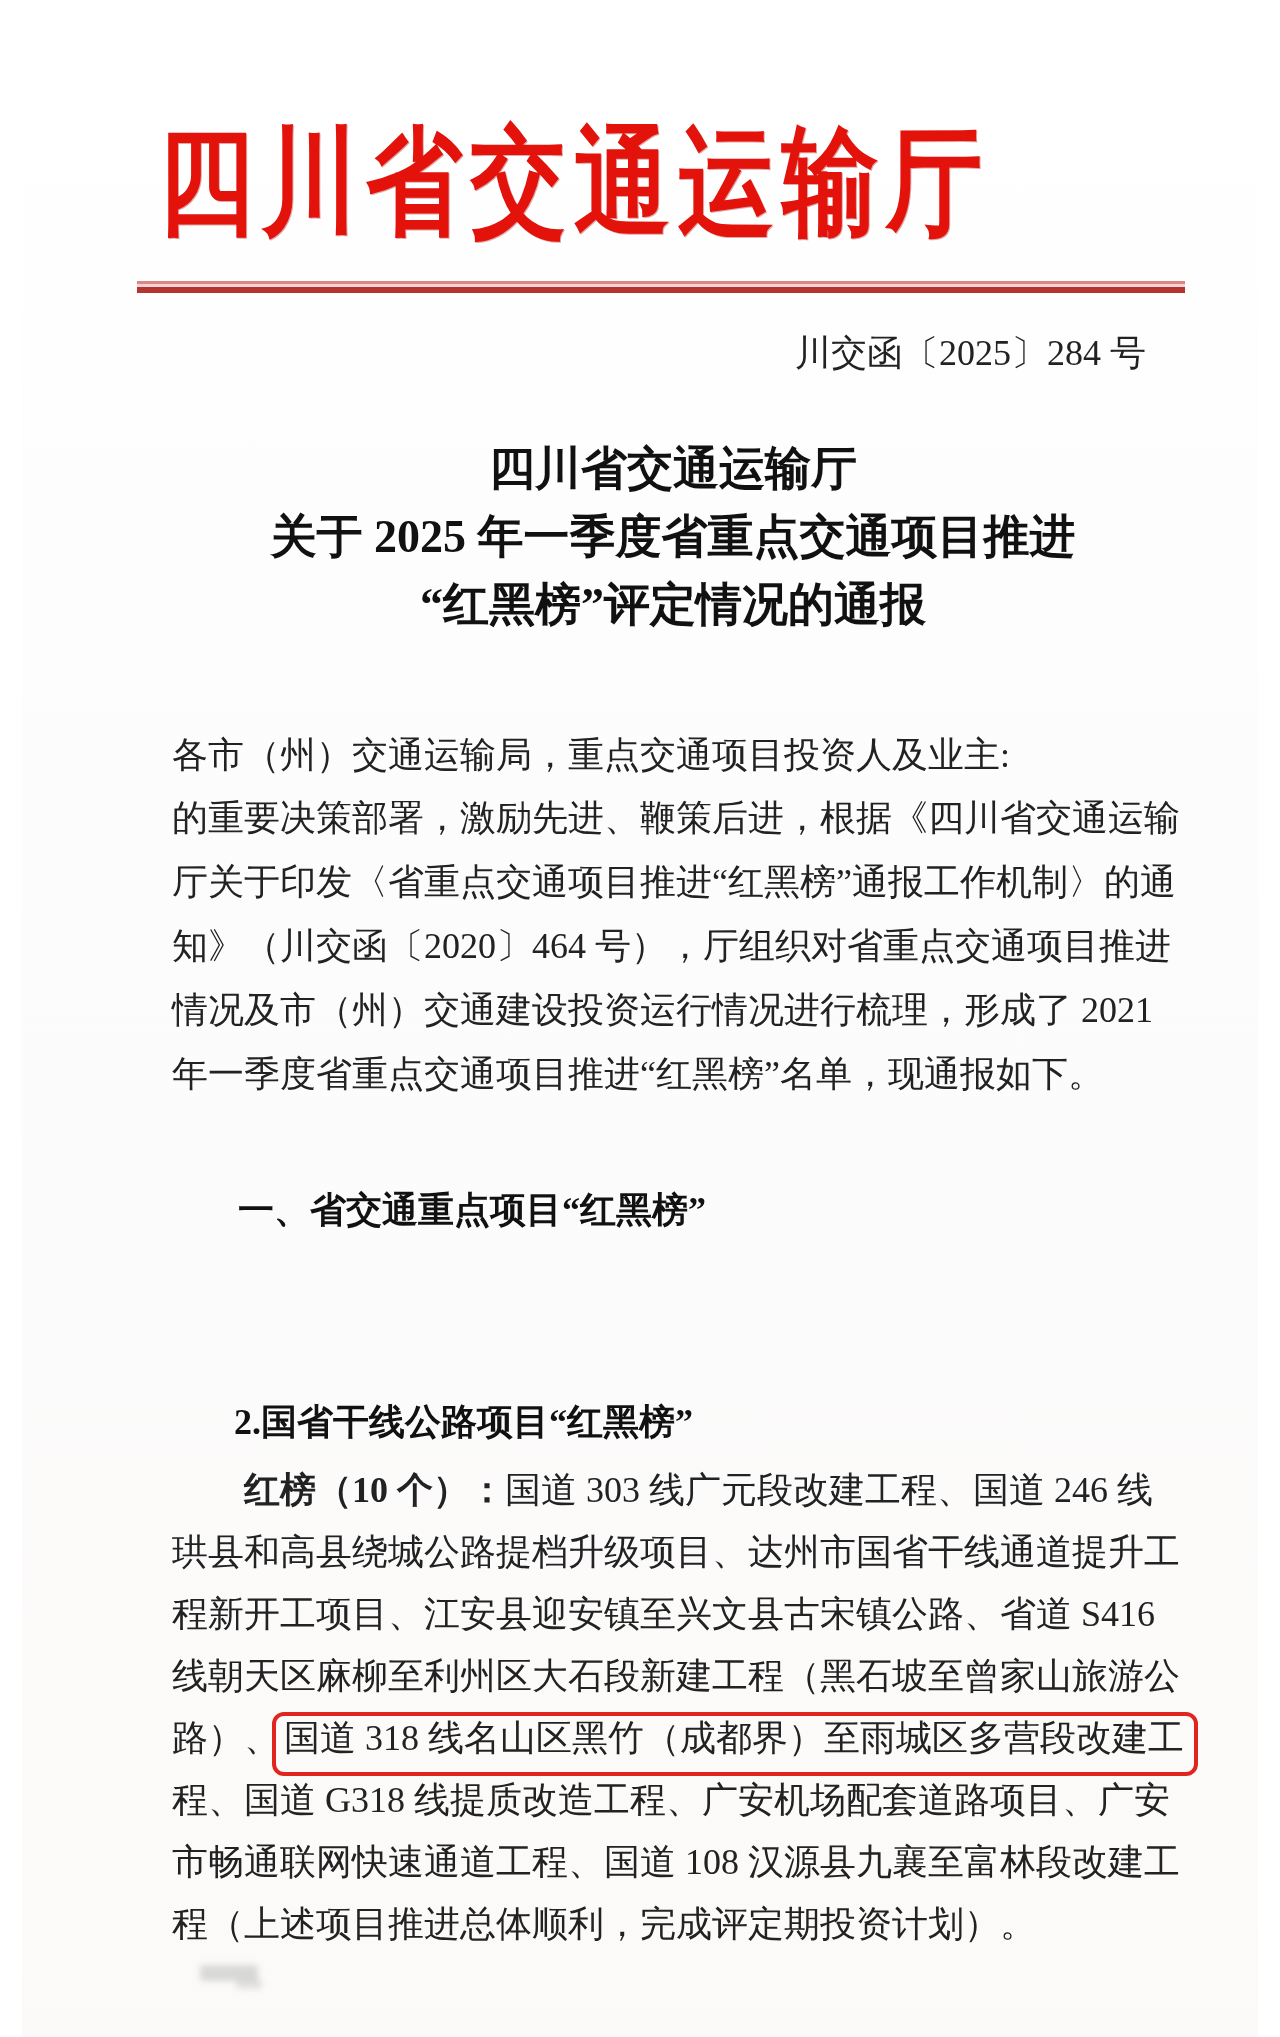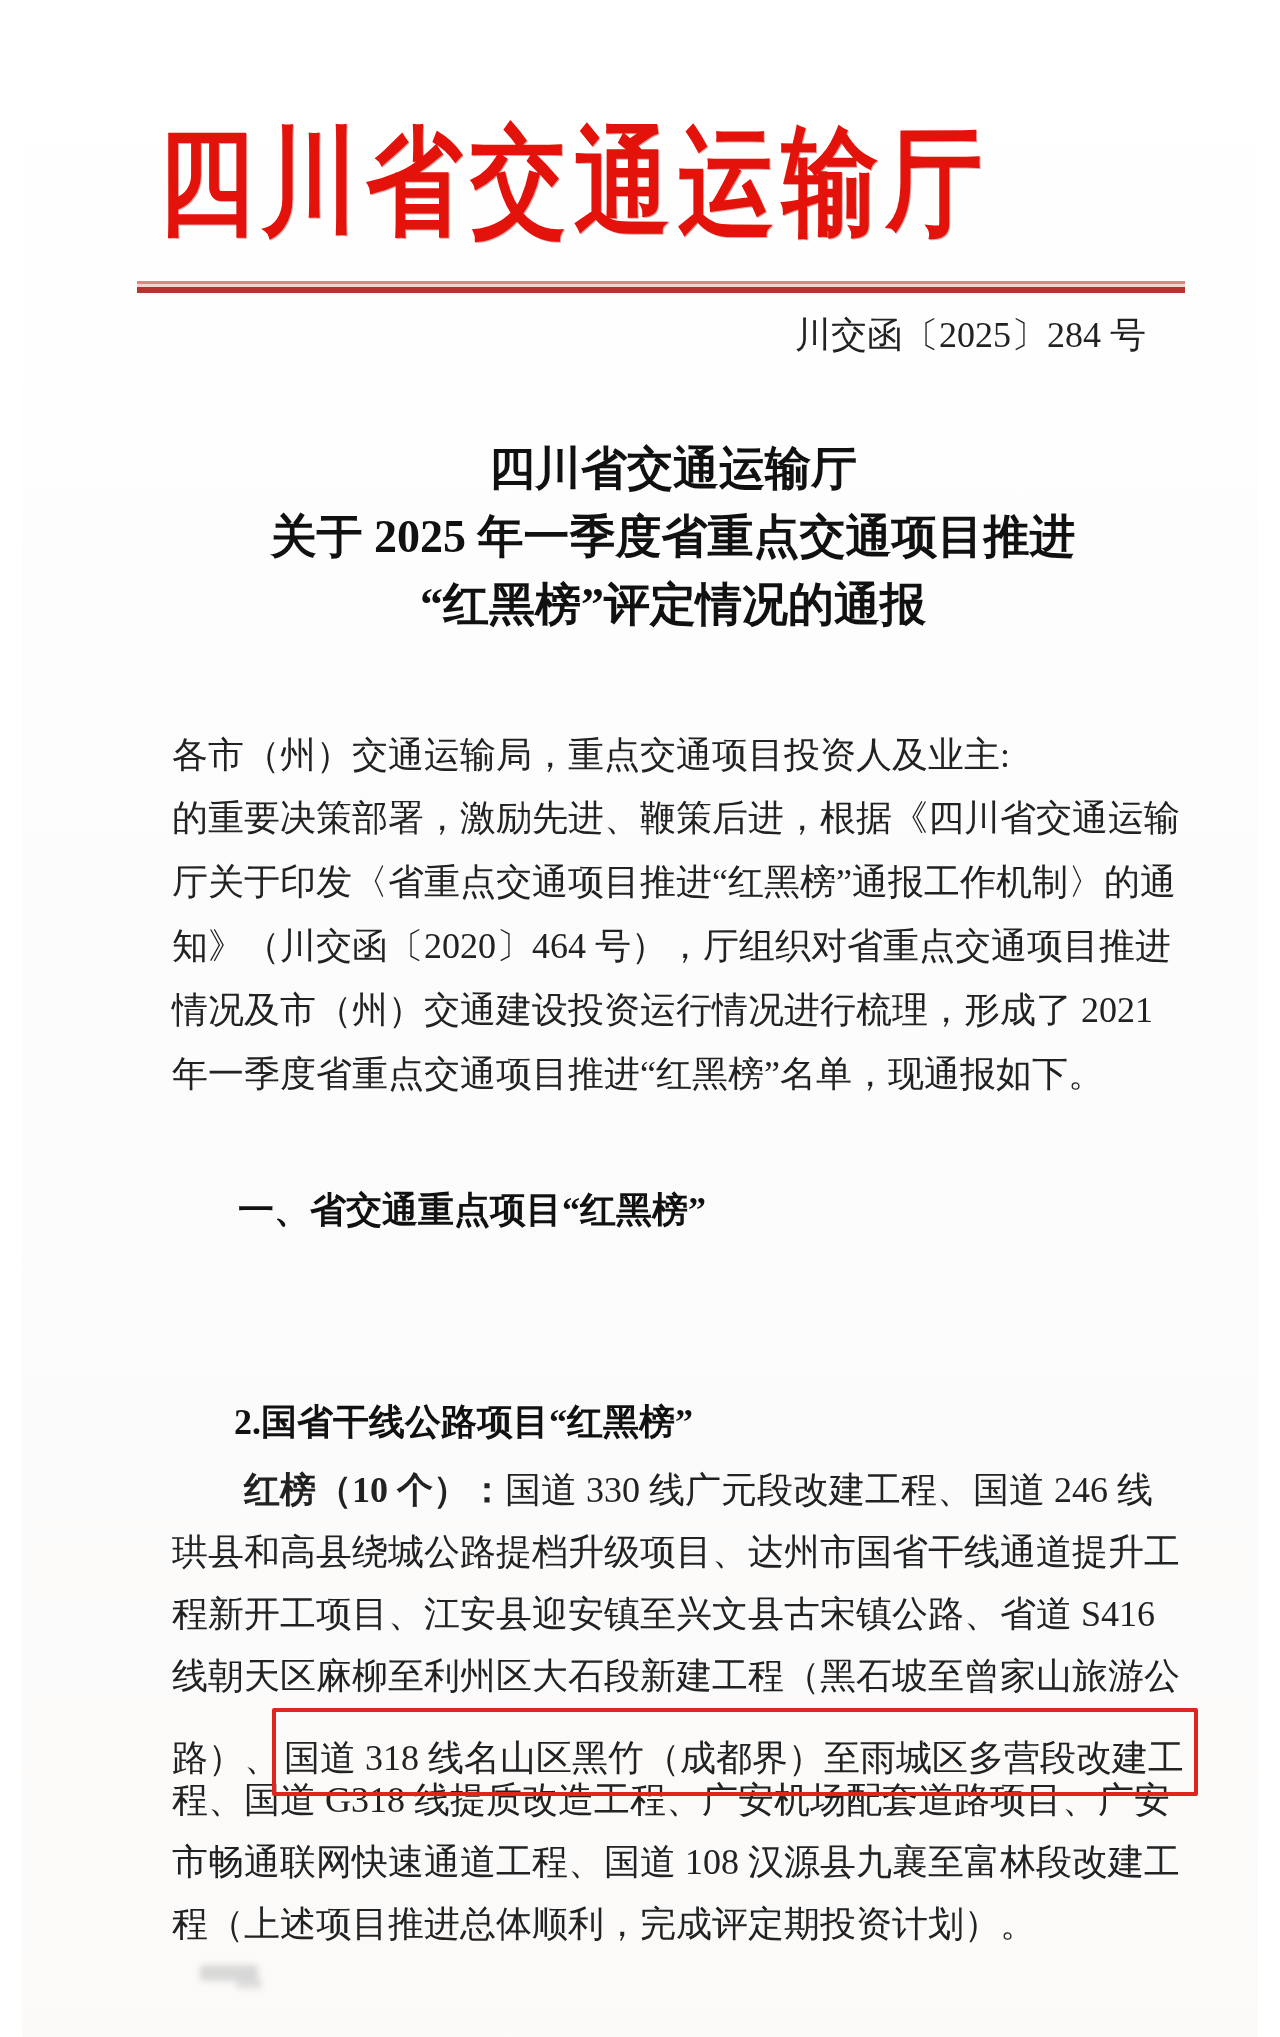--- a/index.html
+++ b/index.html
@@ -33,21 +33,21 @@
     left: 115px;
     top: 268px;
     width: 1048px;
     height: 3px;
     background: #f3d4d2;
     border-top: 3px solid #db8884;
     border-bottom: 6px solid #b5342f;
   }
   .doc-number {
     position: absolute;
-    top: 298px;
+    top: 316px;
     right: 112px;
     font-size: 31px;
     color: #2a2a2a;
     white-space: nowrap;
     text-align: center;
   }
 
   
   .subject {
     position: absolute;
@@ -105,23 +105,23 @@
     top: 1455px;
     width: 1015px;
   }
   .red-list .tline { height: 62px; line-height: 44px; white-space: nowrap; }
   .bold-lead { font-weight: bold; }
 
   .hl-line { position: relative; z-index: 2; }
   .red-box {
     display: inline-block;
     border: 4px solid #e0251f;
-    padding: 24px 10px 12px 8px;
+    padding: 0 10px 12px 8px;
     margin: -8px -10px -12px -8px;
-    border-radius: 2px;
+    border-radius: 12px;
   }
 
   
   .cutoff-fragment {
     position: absolute;
     left: 178px;
     top: 1952px;
     width: 58px;
     height: 16px;
     background: #9a9a9a;
@@ -167,21 +167,21 @@
     <div class="tline">情况及市（州）交通建设投资运行情况进行梳理，形成了 2021</div>
     <div class="tline">年一季度省重点交通项目推进“红黑榜”名单，现通报如下。</div>
   </div>
 
   <div class="heading-1 body-text">一、省交通重点项目“红黑榜”</div>
 
   <div class="heading-2 body-text">2.国省干线公路项目“红黑榜”</div>
 
   <div class="red-list body-text">
     <div class="tline indent">
-      <span class="bold-lead">红榜（10 个）：</span><span>国道 330 线广元段改建工程、国道 246 线</span>
+      <span class="bold-lead">红榜（10 个）：</span><span>国道 303 线广元段改建工程、国道 246 线</span>
     </div>
     <div class="tline">珙县和高县绕城公路提档升级项目、达州市国省干线通道提升工</div>
     <div class="tline">程新开工项目、江安县迎安镇至兴文县古宋镇公路、省道 S416</div>
     <div class="tline">线朝天区麻柳至利州区大石段新建工程（黑石坡至曾家山旅游公</div>
     <div class="tline hl-line">
       <span>路）、</span><span class="red-box">国道 318 线名山区黑竹（成都界）至雨城区多营段改建工</span>
     </div>
     <div class="tline">程、国道 G318 线提质改造工程、广安机场配套道路项目、广安</div>
     <div class="tline">市畅通联网快速通道工程、国道 108 汉源县九襄至富林段改建工</div>
     <div class="tline">程（上述项目推进总体顺利，完成评定期投资计划）。</div>

